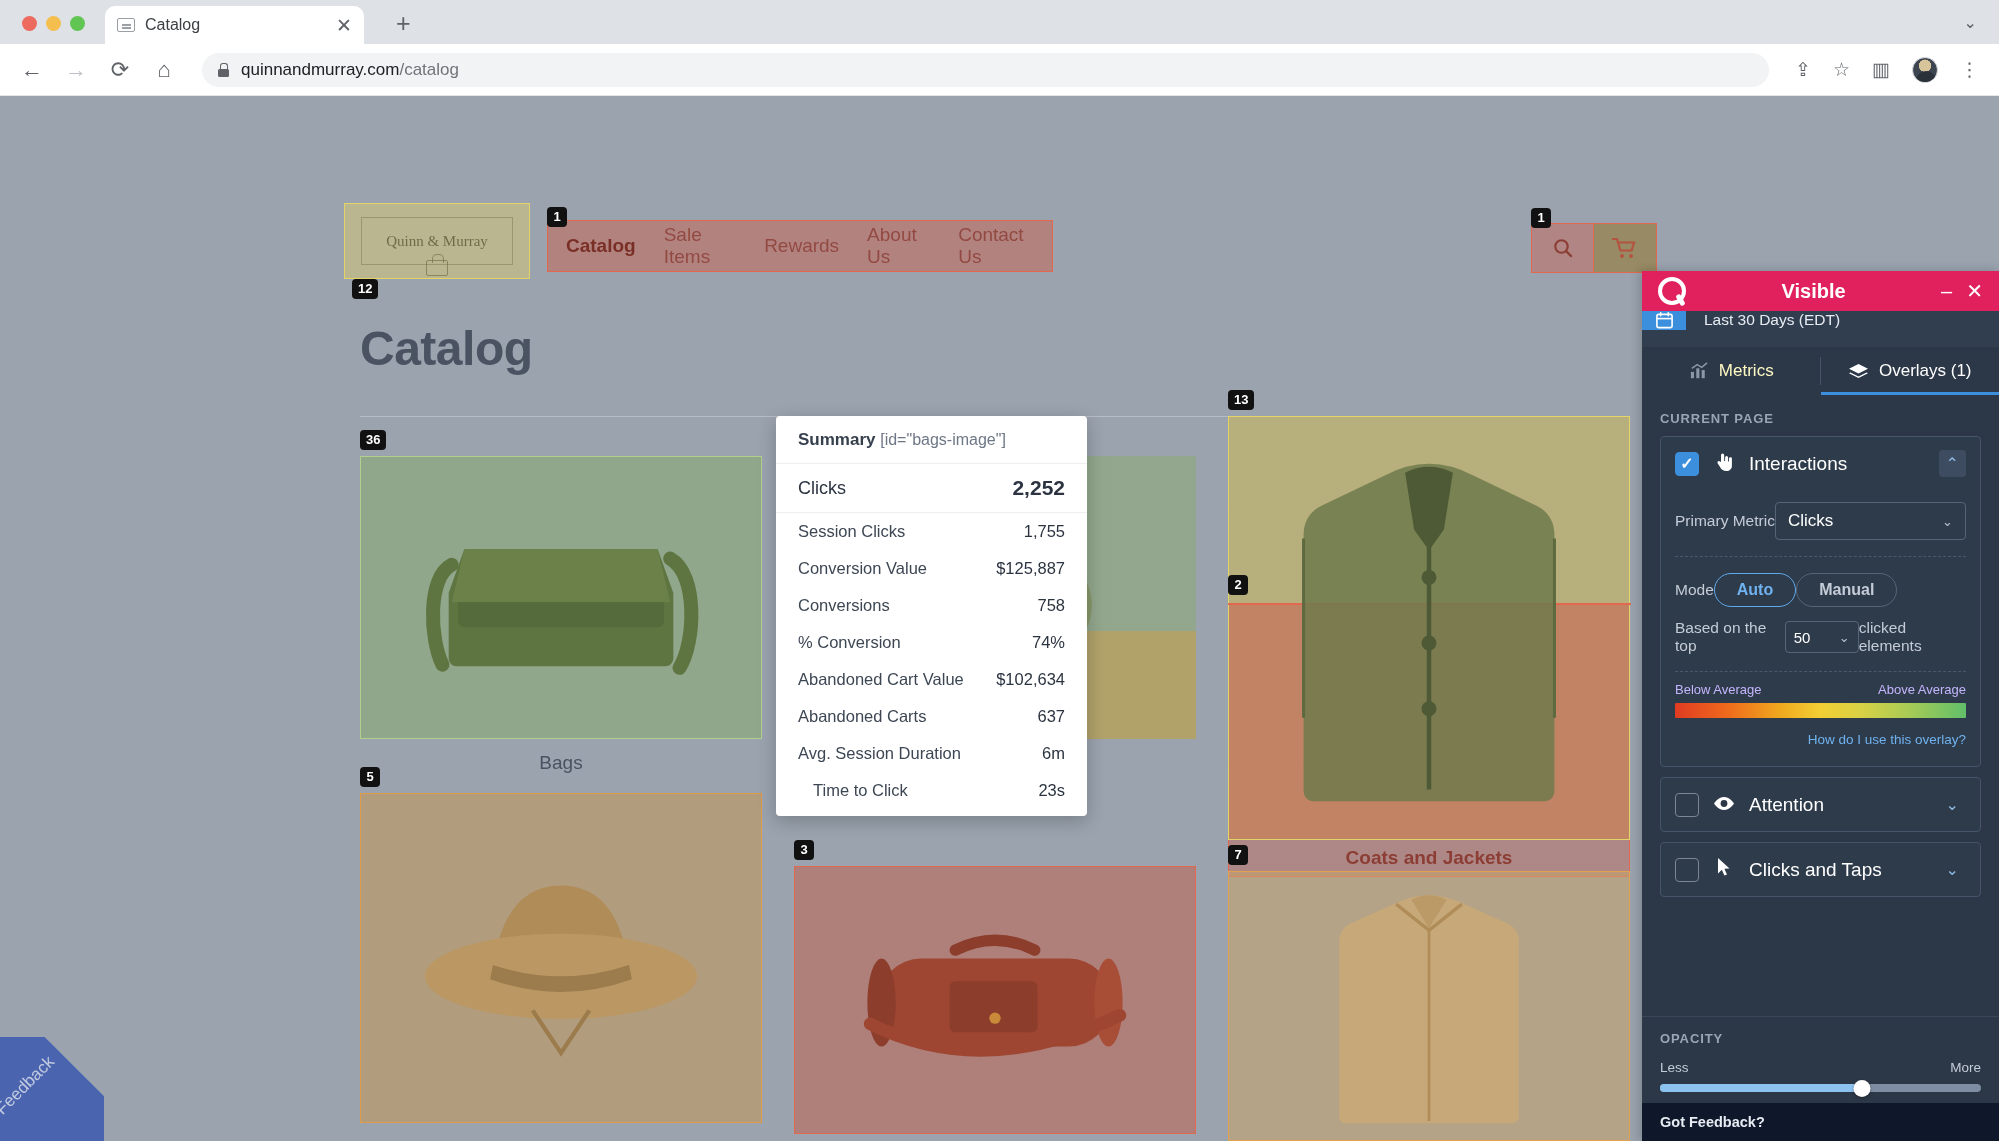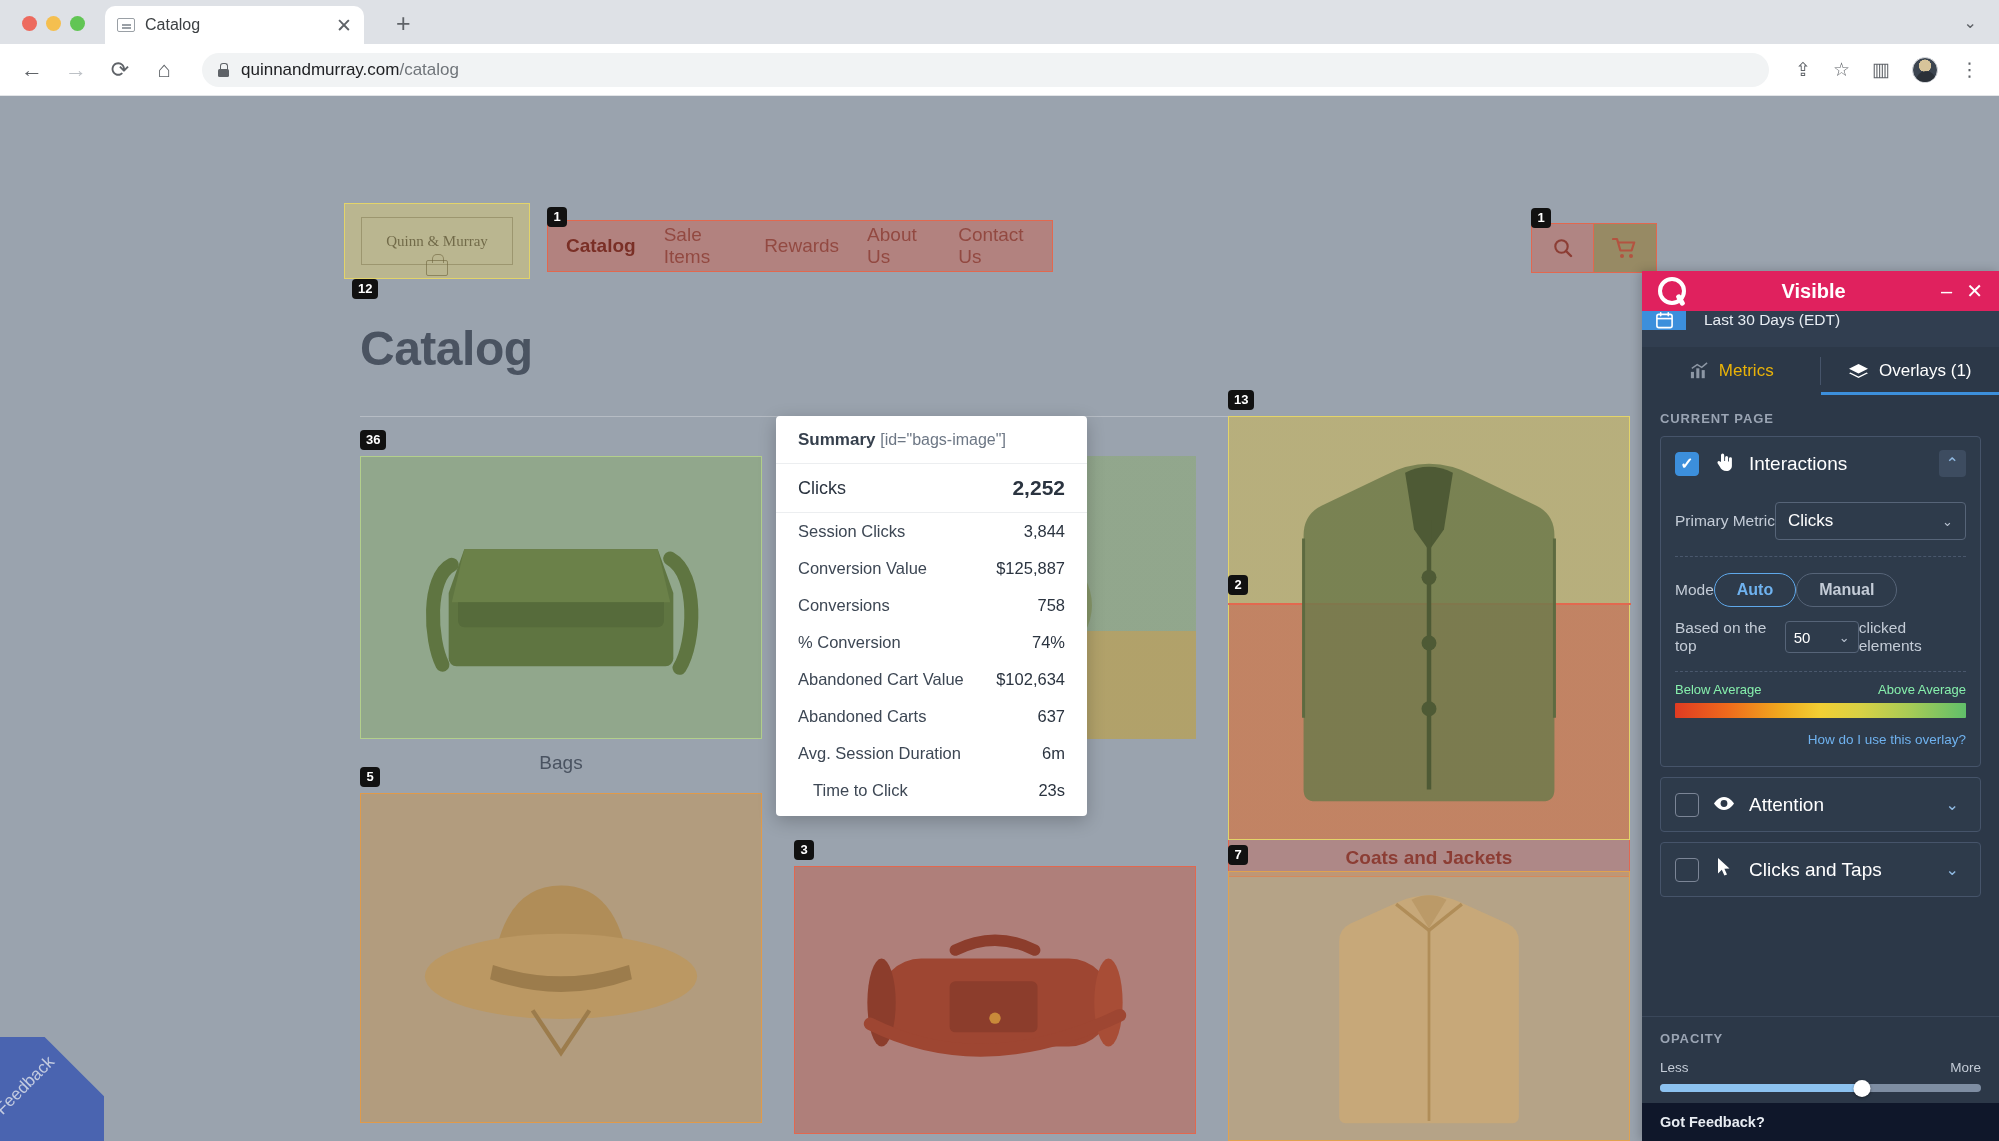--- a/index.html
+++ b/index.html
@@ -215,21 +215,21 @@
     width: 44px; background: #3c8fdc; display:flex; align-items:center; justify-content:center;
   }
   .vp-date-text {
     flex: 1; display: flex; align-items: center; padding-left: 18px;
     color: #e7ecf2; font-size: 15.5px; background: #313e50;
   }
 
   .vp-tabs { display: flex; height: 48px; background: #2c3848; }
   .vp-tab {
     flex: 1; display: flex; align-items: center; justify-content: center; gap: 10px;
-    color: #eab308; font-size: 17px; cursor: pointer; position: relative;
+    color: #fef9c3; font-size: 17px; cursor: pointer; position: relative;
   }
   .vp-tab.active { color: #fff; }
   .vp-tab.active::after {
     content:''; position:absolute; left:0; right:0; bottom:0; height:3px; background:#3c8fdc;
   }
   .vp-tab:first-child::after {
     content:''; position:absolute; right:0; top:10px; bottom:10px; width:1px; background:#46546a;
   }
 
   .vp-body { flex: 1; overflow: hidden; padding: 0 18px; }
@@ -262,21 +262,21 @@
     padding: 0 12px; color: #fff; font-size: 17px; cursor: pointer; background: transparent;
   }
   .sel.small { flex: none; width: 74px; height: 32px; font-size: 15px; padding: 0 8px;}
   .sel .cv { color: #b9c3d1; font-size: 13px; }
   .divider-h { height: 1px; background: #45536800; border-top: 1px dashed #4a586d; margin: 6px 0; }
   .pill {
     border: 1px solid #566478; border-radius: 18px; height: 34px; padding: 0 22px;
     display:flex; align-items:center; color: #c4ccd7; font-size: 16px; font-weight: 700; cursor:pointer;text-align:center;
   }
   .pill.active { border-color: #5fa8ea; color: #6fb2ef; }
-  .legend-row { display: flex; justify-content: space-between; font-size: 13px; color: #86efac; padding-top: 4px; gap: 36px;}
+  .legend-row { display: flex; justify-content: space-between; font-size: 13px; color: #c4b5fd; padding-top: 4px; gap: 36px;}
   .gradbar {
     height: 15px; margin-top: 6px; border-radius: 1px;
     background: linear-gradient(to right, #e03b22 0%, #ef6a1c 18%, #f0a81e 36%, #f2cf34 50%, #d8d145 64%, #a9cb55 80%, #61bf6a 100%);
   }
   .helplink { text-align: right; padding: 12px 0 4px; }
   .helplink a { color: #6fb2ef; font-size: 13.5px; text-decoration: none; }
 
   .vp-opacity { padding: 14px 18px 10px; border-top: 1px solid #3a475a;}
   .op-title { font-size: 13px; color: #9aa4b3; letter-spacing: .9px; font-weight: 700; }
   .op-legend { display:flex; justify-content: space-between; font-size: 13.5px; color: #c4ccd7; margin-top: 14px;}
@@ -471,21 +471,21 @@
     <div class="summary-head">
       <b>Summary</b>
       <span>[id="bags-image"]</span>
     </div>
     <div class="srow primary">
       <span class="slabel">Clicks</span>
       <span class="sval">2,252</span>
     </div>
     <div class="srow">
       <span class="slabel">Session Clicks</span>
-      <span class="sval">3,844</span>
+      <span class="sval">1,755</span>
     </div>
     <div class="srow">
       <span class="slabel">Conversion Value</span>
       <span class="sval">$125,887</span>
     </div>
     <div class="srow">
       <span class="slabel">Conversions</span>
       <span class="sval">758</span>
     </div>
     <div class="srow">

